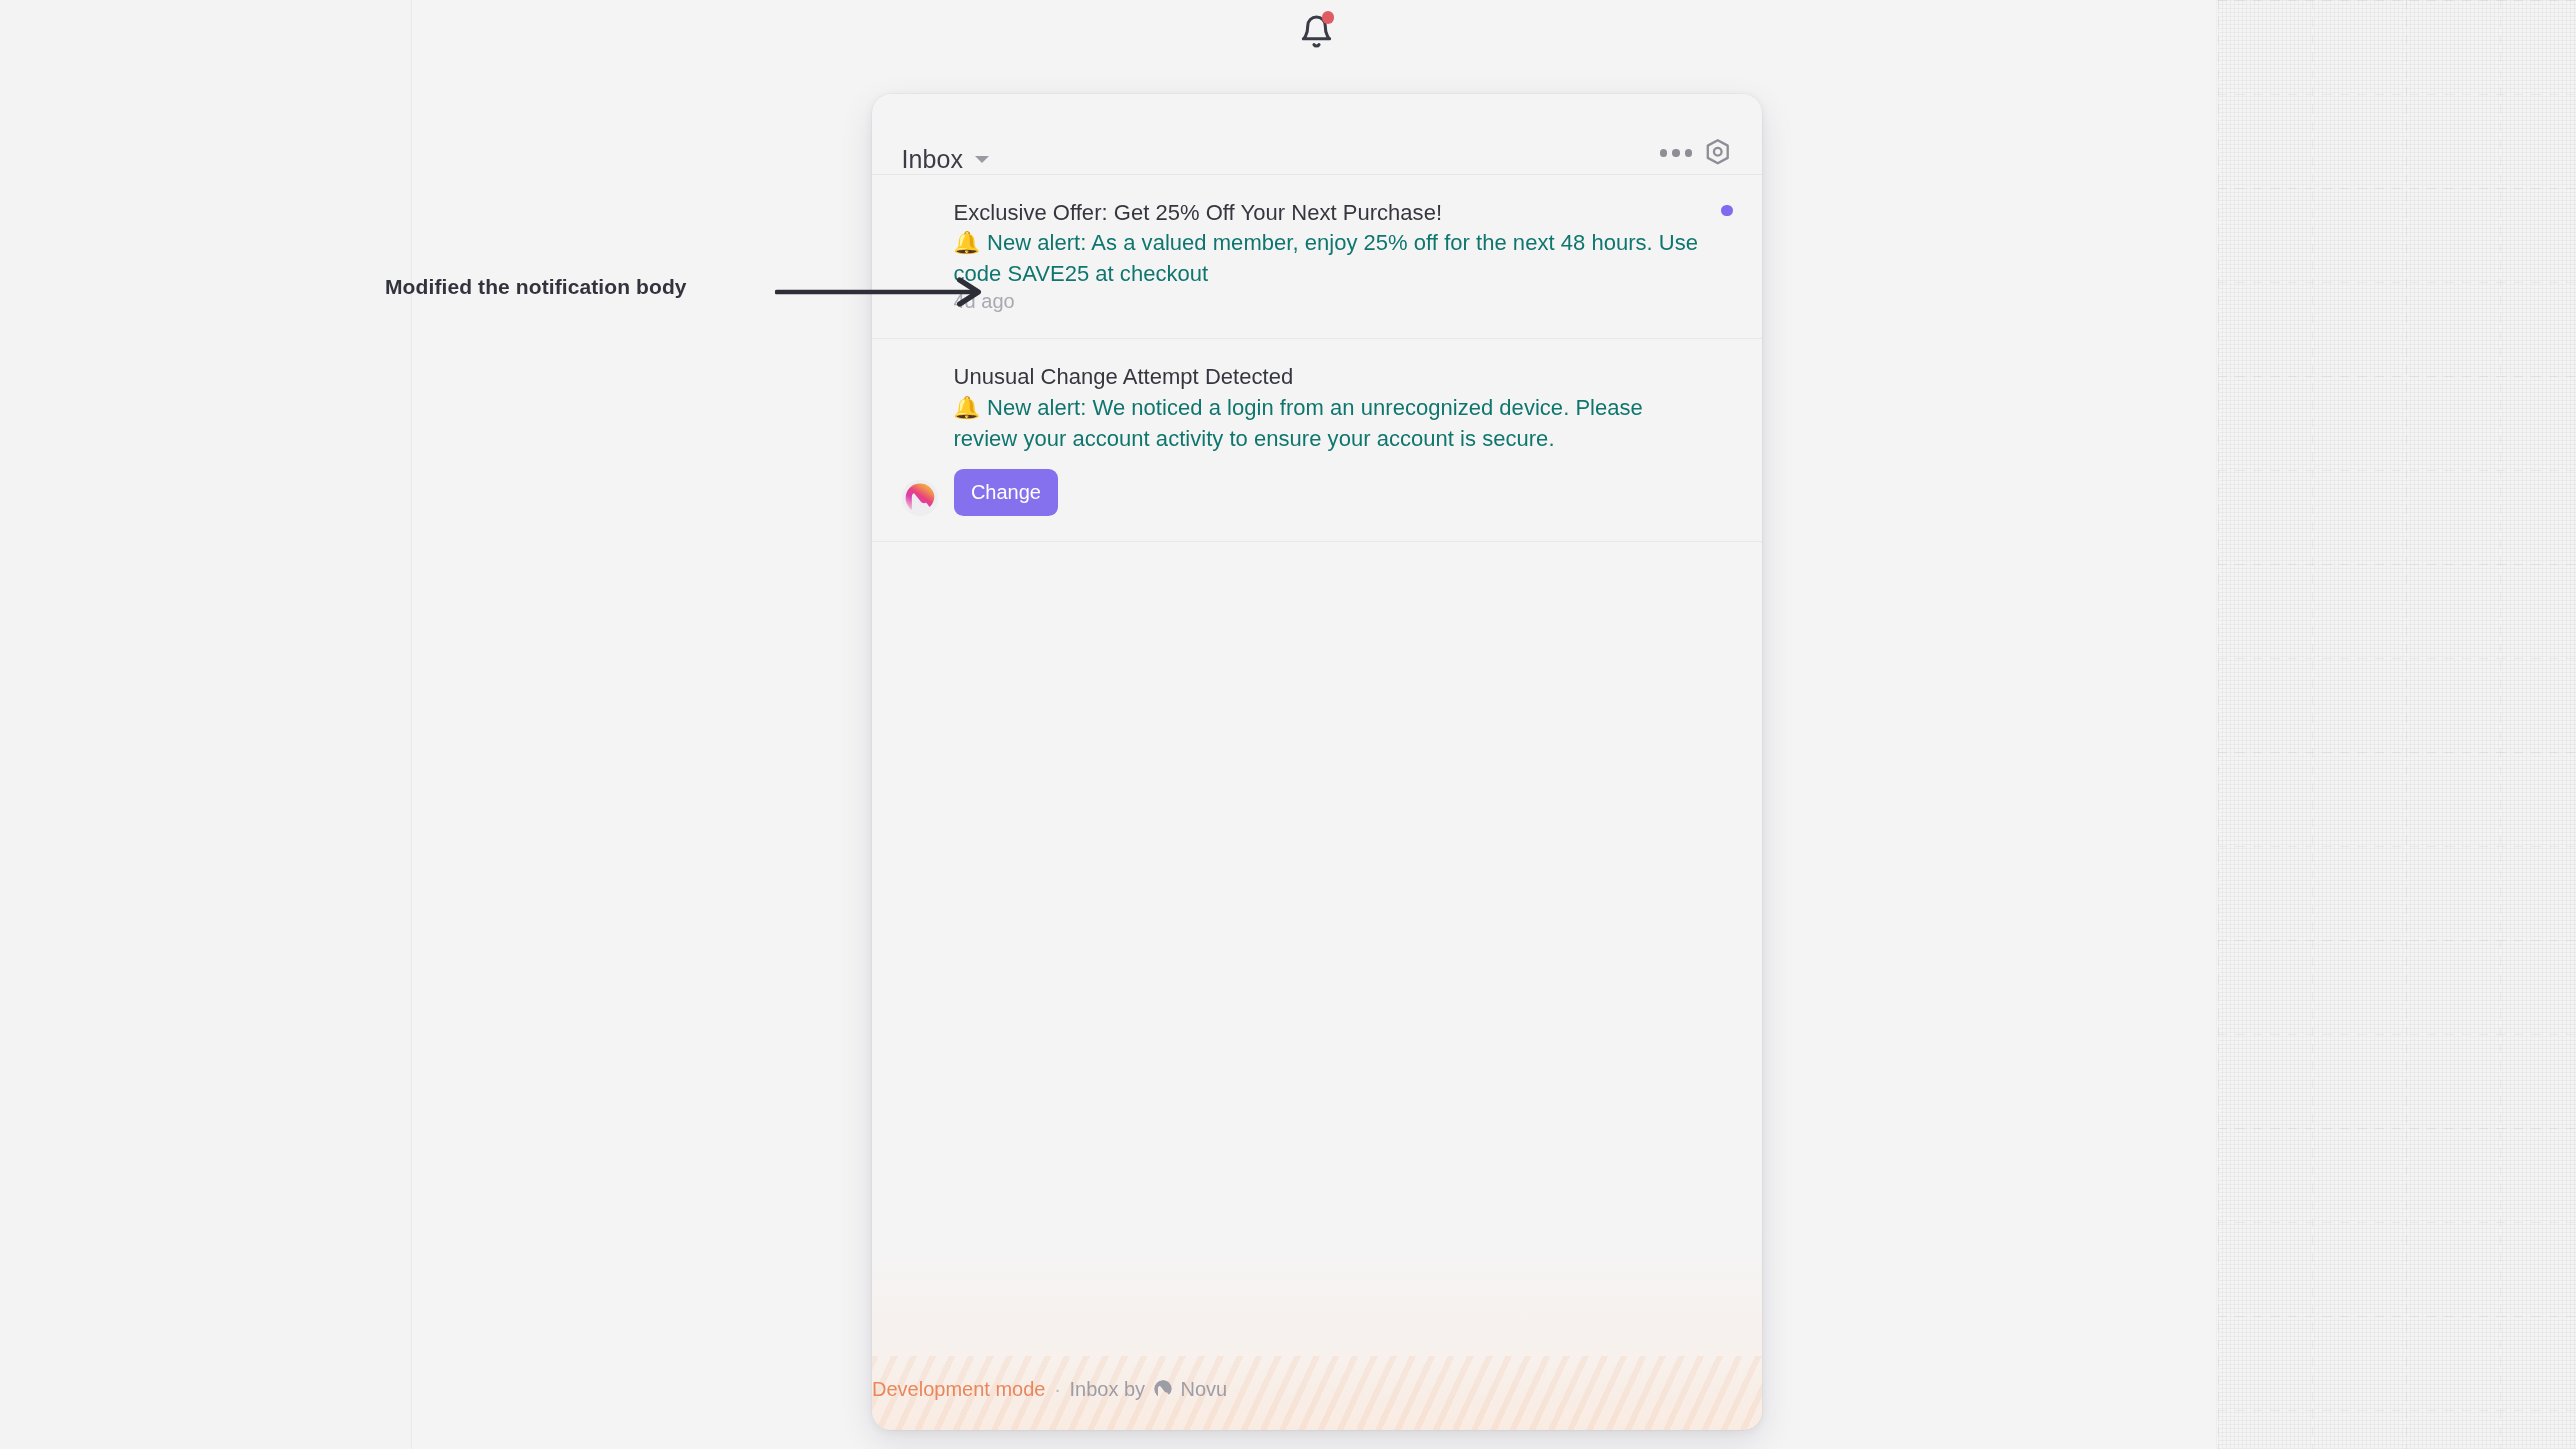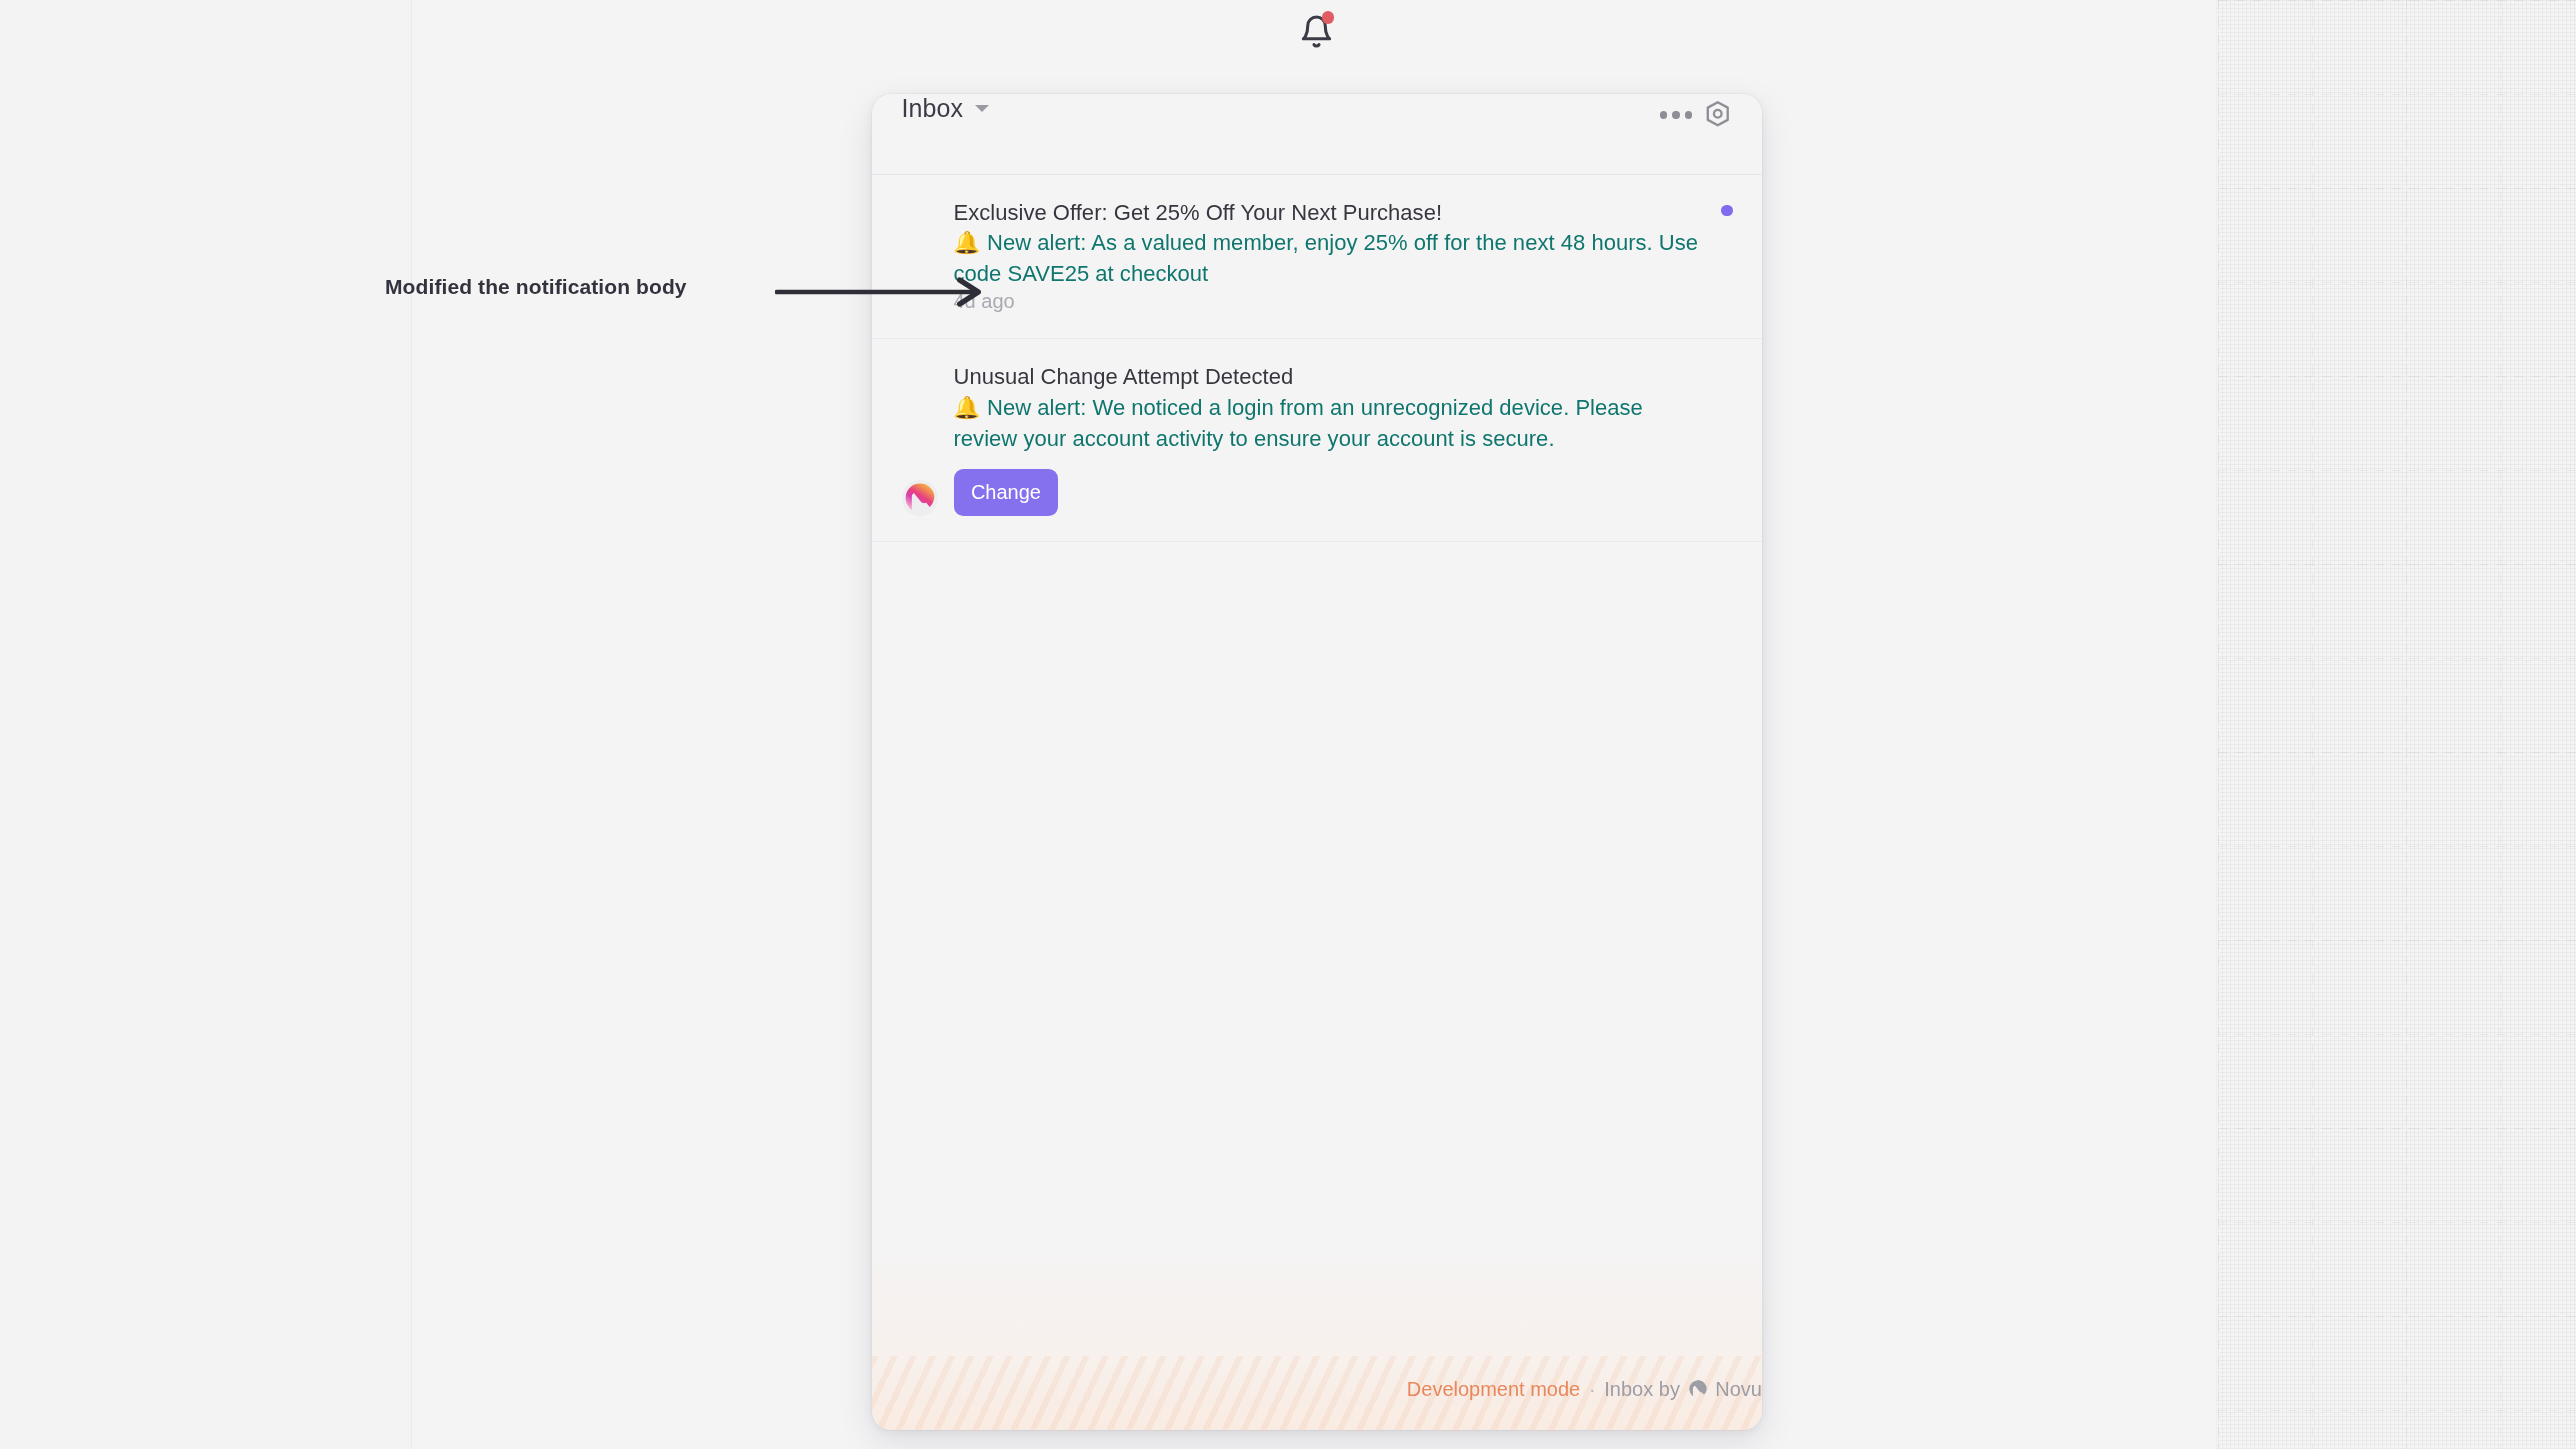--- a/index.html
+++ b/index.html
@@ -78,21 +78,21 @@
     border-radius: 19px;
     box-shadow: 0 12px 35px rgba(20,20,35,0.10),
                 0 2px 9.4px rgba(20,20,35,0.06),
                 0 0 0 0.7px rgba(20,20,40,0.035);
     overflow: hidden;
     display: flex; flex-direction: column;
   }
 
   .panel-header {
     height: 81px; flex: 0 0 81px;
-    display: flex; align-items: flex-start;
+    display: flex; align-items: flex-end;
     padding: 0 23px 0 29.5px;
     border-bottom: 1.3px solid #e6e6e8;
   }
   .header-title-group {
     display: flex; align-items: center; gap: 11.4px; cursor: pointer;
   }
   .header-title {
     font-size: 25px; color: #3c3c47; letter-spacing: 0.1px;
   }
   .caret-down {
@@ -156,21 +156,21 @@
     position: absolute; right: 29.5px; top: 29.5px;
     width: 11.4px; height: 11.4px; border-radius: 50%;
     background: #7e6bee;
   }
 
   
   .panel-filler { flex: 1 1 auto; }
   .panel-footer {
     flex: 0 0 201px;
     position: relative;
-    display: flex; align-items: flex-end; justify-content: flex-end;
+    display: flex; align-items: flex-end; justify-content: flex-start;
     padding-bottom: 29.5px;
     background:
       linear-gradient(to bottom, rgba(244,244,245,1) 0%, rgba(250,238,230,0.55) 62%, rgba(250,234,223,0.85) 100%);
   }
   .footer-stripes {
     position: absolute; left: 0; right: 0; bottom: 0; height: 74px;
     background-image: repeating-linear-gradient(115deg,
       rgba(232,150,100,0.115) 0 6px, rgba(232,150,100,0) 6px 17.4px);
     pointer-events: none;
   }

